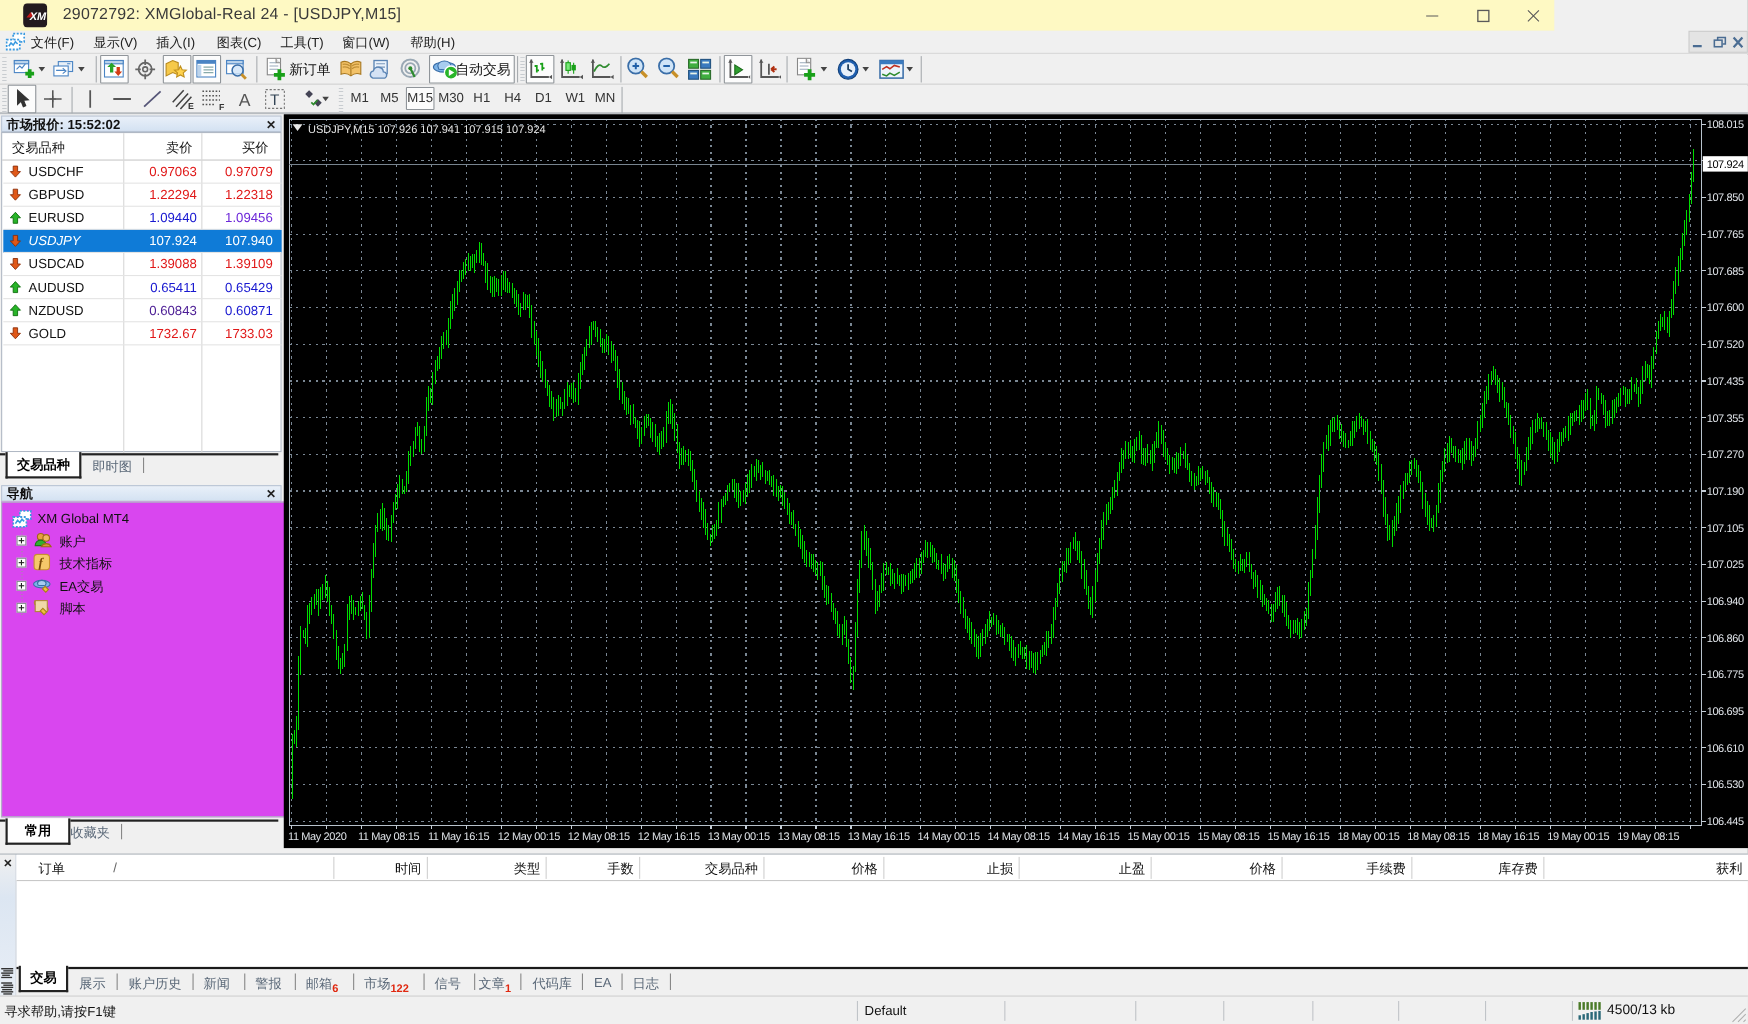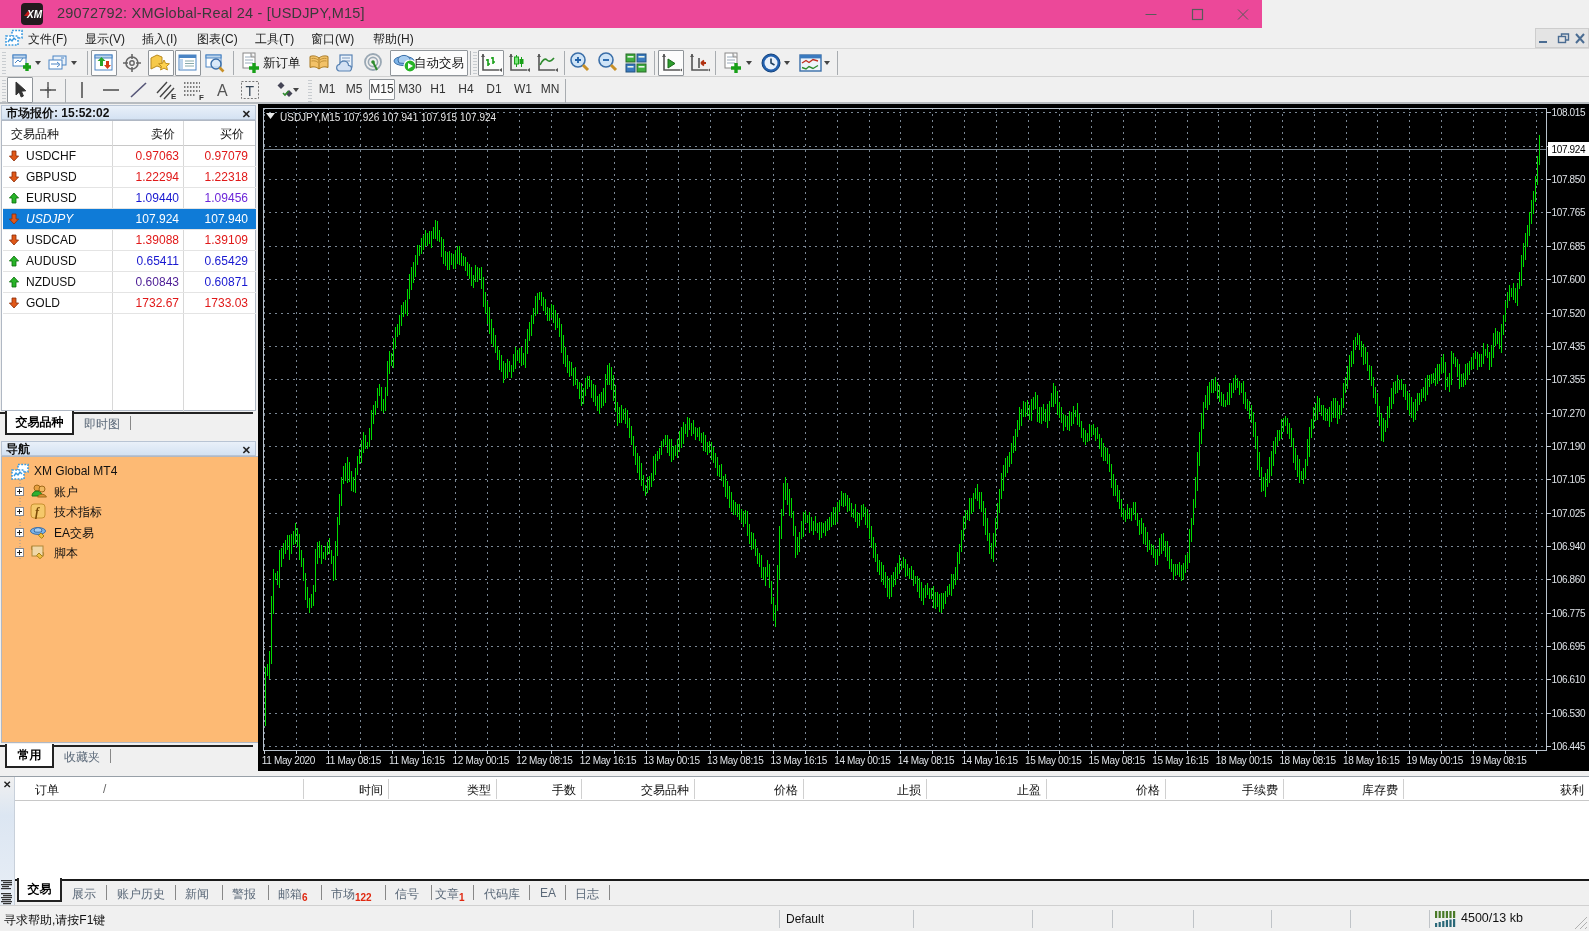--- a/index.html
+++ b/index.html
@@ -1,16 +1,16 @@
 <!DOCTYPE html>
 <html><head><meta charset="utf-8"><style>
 * { margin:0; padding:0; box-sizing:border-box; }
 html,body { width:1589px; height:931px; overflow:hidden; }
 body { font-family:"Liberation Sans",sans-serif; background:#f0f0f0; position:relative; }
-#titlebar { position:absolute; left:0; top:0; width:1262px; height:28px; background:#ec4899; }
+#titlebar { position:absolute; left:0; top:0; width:1413px; height:28px; background:#fef9c3; }
 #titlebar .tt { position:absolute; left:57px; top:5px; font-size:14.5px; color:#3a3a3a; letter-spacing:0.2px; }
 #menubar { position:absolute; left:0; top:28px; width:1589px; height:21px; background:#f0f0f0; border-bottom:1px solid #d8d8d8; }
 .mitem { position:absolute; top:3px; font-size:12px; color:#222; }
 #tb1 { position:absolute; left:0; top:50px; width:1589px; height:27px; background:#f0f0f0; border-bottom:1px solid #d0d0d0;padding-left:18px; }
 #tb2 { position:absolute; left:0; top:78px; width:1589px; height:26px; background:#f0f0f0; border-bottom:2px solid #b8bcc0; }
 .tbtn { position:absolute; display:flex; align-items:center; justify-content:center; }
 .tbtn.press { background:#fcfcfc; border:1px solid #90959a; border-radius:1px; }
 .tsep { position:absolute; width:1px; background:#a8acb0; }
 .grip { position:absolute; width:4px; background:repeating-linear-gradient(to bottom,#c8ccd0 0,#c8ccd0 1px,#f0f0f0 1px,#f0f0f0 3px); }
 .ddm { position:absolute; width:0; height:0; border-left:3.5px solid transparent; border-right:3.5px solid transparent; border-top:4px solid #444; }
@@ -27,21 +27,21 @@
 .mwa { position:absolute; left:5px; top:4px; }
 .mws { position:absolute; left:23px; top:3px; color:#111; }
 .mwp { position:absolute; top:3px; }
 .mwcolsep { position:absolute; top:0; width:1px; background:#d8d8d8; }
 .tabbar { position:absolute; left:0; width:258px; height:25px; background:#f0f0f0; }
 .tabline { position:absolute; left:0; top:0; width:100%; height:2px; background:#222; }
 .atab { position:absolute; top:-1px; height:24px; background:#fff; border:2px solid #222; border-top:none; font-size:12px; font-weight:bold; color:#000; text-align:center; }
 .itab { position:absolute; top:4px; font-size:12px; color:#5a6878; }
 .tabsep { position:absolute; top:4px; width:1px; height:14px; background:#888; }
 #nav { position:absolute; left:0; top:440px; width:258px; height:332px; background:#f0f0f0; }
-#nav .body { position:absolute; left:1px; top:16px; width:300px; height:287px; background:#fdba74; border:1px solid #b0b8c4; }
+#nav .body { position:absolute; left:1px; top:16px; width:300px; height:287px; background:#d946ef; border:1px solid #b0b8c4; }
 .trow { position:absolute; left:0; width:100%; height:19px; }
 .ttxt { position:absolute; top:2px; font-size:12px; color:#111; }
 .plus { position:absolute; left:13px; top:5px; width:9px; height:9px; border:1px solid #848890; background:#fff; }
 .plus:before { content:""; position:absolute; left:1px; top:3px; width:5px; height:1px; background:#222; }
 .plus:after { content:""; position:absolute; left:3px; top:1px; width:1px; height:5px; background:#222; }
 #chartwrap { position:absolute; left:258px; top:104px; width:1331px; height:667px; background:#000; }
 #term { position:absolute; left:0; top:776px; width:1589px; height:129px; background:#fff; border-top:1px solid #98a0a8; }
 #term .strip { position:absolute; left:0; top:0; width:15px; height:129px; background:linear-gradient(#f0f0f0,#dce6f2 30%,#e8eef6); border-right:1px solid #c8d0da; }
 #term .thead { position:absolute; left:15px; top:0; width:1574px; height:24px; background:#fff; border-bottom:1px solid #c8c8c8; font-size:12px; color:#111; }
 .tcol { position:absolute; top:5px; }
@@ -501,21 +501,21 @@
         <span style="position:absolute;left:28px;top:1px"><svg width="18" height="16" viewBox="0 0 18 16">
             <rect x="2" y="2" width="11" height="10" fill="#f0d8a8" stroke="#b08838"></rect>
             <path d="M2 2 q-1.5 2 0 4 M13 8 q1.5 2 0 4" stroke="#b08838" fill="none"></path>
             <path d="M9 9 l3.4 3.4 -2.4 2.4 -3.4-3.4 z" fill="#f0c040" stroke="#a88018"></path>
           </svg></span>
         <span class="ttxt" style="left:52px">脚本</span>
       </div>
   </div>
   <div class="tabbar" style="top:305px">
     <div class="tabline" style="width:253px"></div>
-    <div class="atab" style="left:5px;width:49px;line-height:22px">常用</div>
+    <div class="atab" style="left:5px;width:59px;line-height:22px">常用</div>
     <span class="itab" style="left:64px">收藏夹</span>
     <span class="tabsep" style="left:110px"></span>
   </div>
 </div>
 
 <div id="chartwrap"><svg id="chart" width="1331" height="667" viewBox="0 0 1331 667">
 <rect width="1331" height="667" fill="#000"></rect>
 <g stroke="#7a8794" stroke-width="1" stroke-dasharray="2,4" shape-rendering="crispEdges">
         <line x1="6.8" y1="4" x2="6.8" y2="646"></line>
         <line x1="38.6" y1="4" x2="38.6" y2="646"></line>

